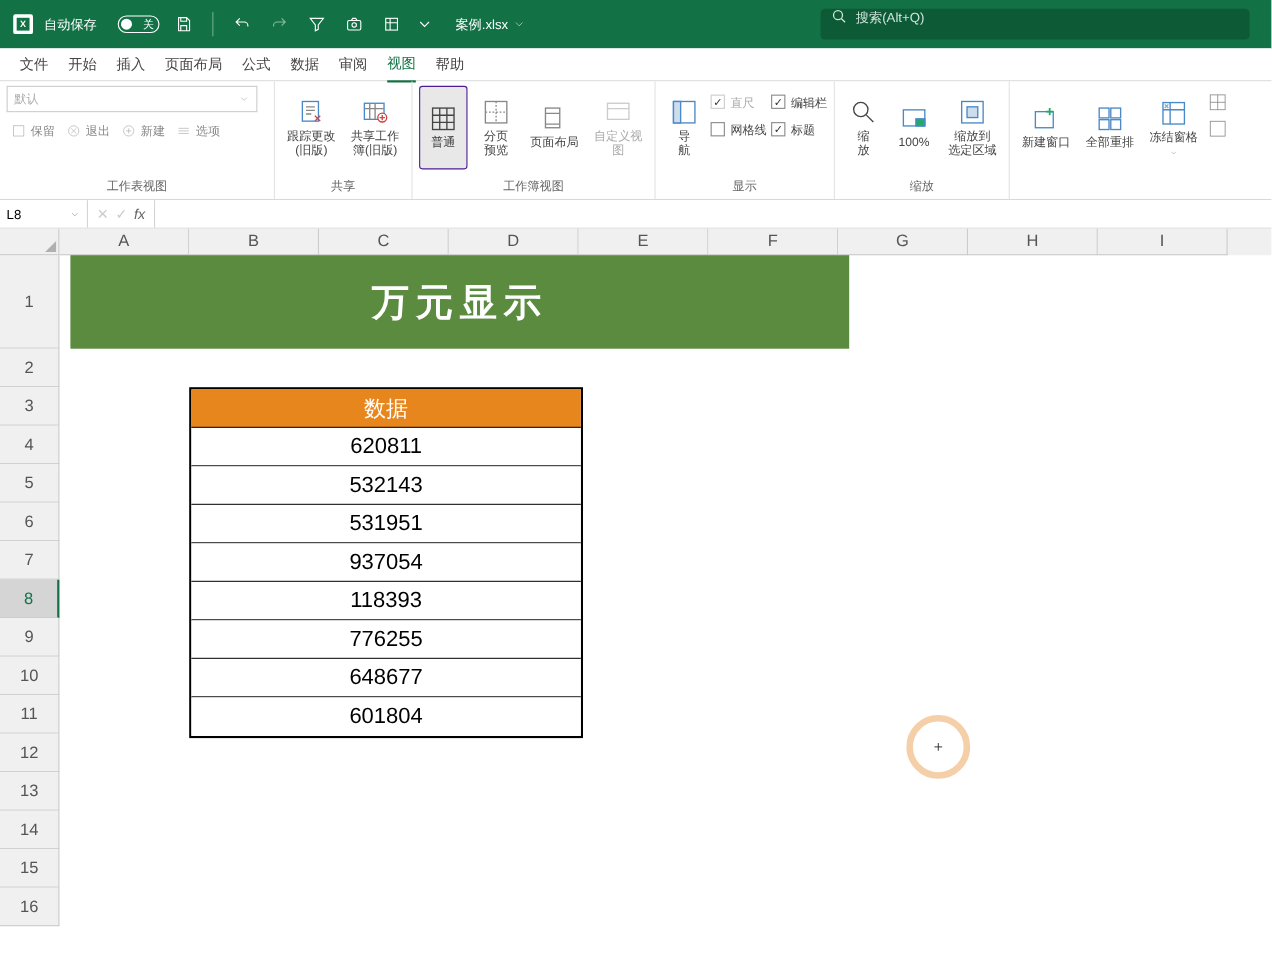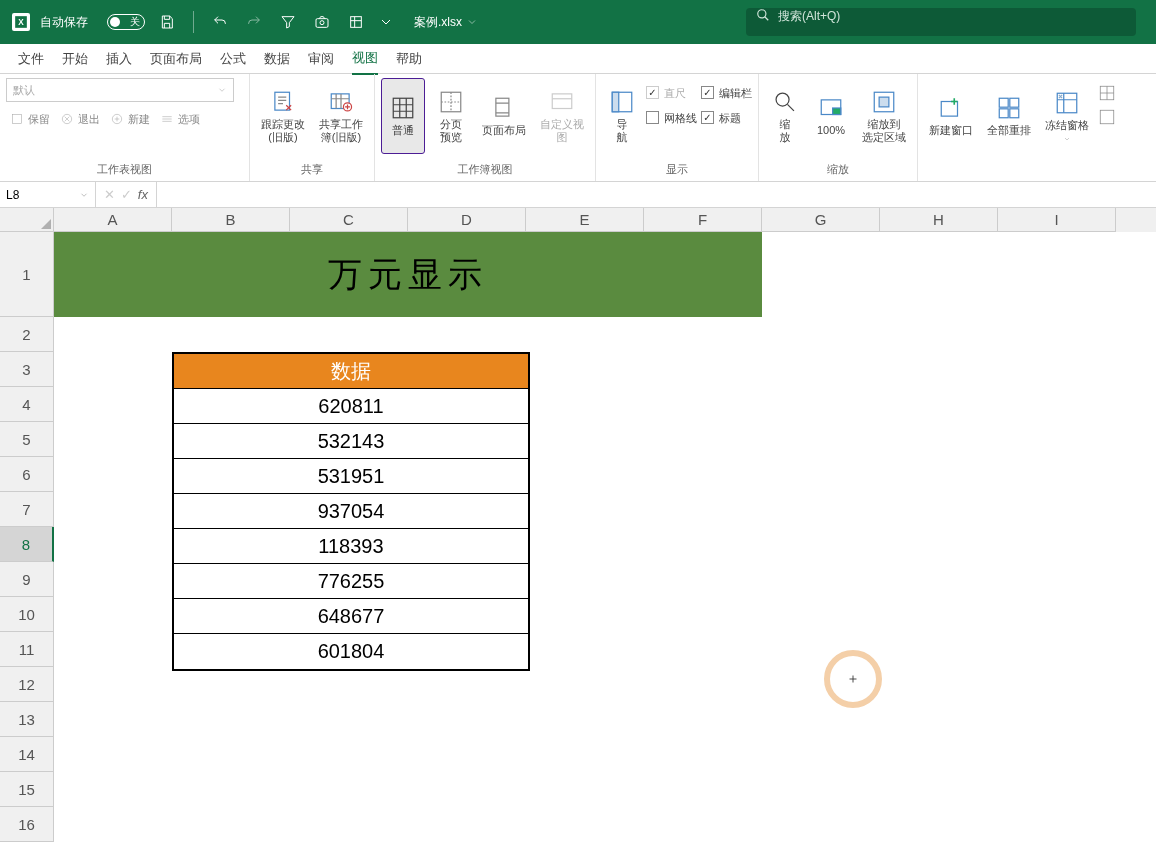--- a/index.html
+++ b/index.html
@@ -41,42 +41,42 @@
 .ribbon-small-btn { display: flex; align-items: center; gap: 4px; font-size: 11px; color: #888; cursor: pointer; padding: 2px 4px; height: 22px; }
 .ribbon-small-btn svg { width: 14px; height: 14px; }
 .ribbon-dropdown-box { width: 228px; height: 24px; border: 1px solid #ccc; display: flex; align-items: center; padding: 0 6px; font-size: 11px; color: #aaa; justify-content: space-between; }
 .ribbon-col { display: flex; flex-direction: column; gap: 3px; padding-top: 2px; }
 .checkbox-item { display: flex; align-items: flex-start; gap: 5px; font-size: 11px; color: #444; cursor: pointer; height: 22px; }
 .checkbox-box { width: 13px; height: 13px; border: 1px solid #888; display: flex; align-items: center; justify-content: center; }
 .checkbox-box.checked::after { content: "✓"; font-size: 10px; color: #333; }
 
 
 .formula-bar { height: 26px; border-bottom: 1px solid #d4d4d4; display: flex; align-items: center; background: #fff; }
-.name-box { width: 96px; height: 100%; border-right: 1px solid #d4d4d4; display: flex; align-items: center; justify-content: space-between; padding: 0 6px; font-size: 12px; }
+.name-box { width: 80px; height: 100%; border-right: 1px solid #d4d4d4; display: flex; align-items: center; justify-content: space-between; padding: 0 6px; font-size: 12px; }
 .name-box svg { width: 10px; height: 10px; stroke: #666; fill: none; }
 .fx-area { display: flex; align-items: center; gap: 6px; padding: 0 8px; color: #aaa; border-right: 1px solid #d4d4d4; height: 100%; }
 .fx-area span { font-size: 13px; }
 .fx-label { font-style: italic; font-size: 12px; color: #666; }
 .formula-input { flex: 1; height: 100%; padding: 0 8px; font-size: 12px; }
 
 
 .grid-area { position: relative; background: #fff; }
 .col-headers { display: flex; height: 24px; background: #f0f0f0; }
 .corner { width: 54px; background: #f0f0f0; border-right: 1px solid #ccc; border-bottom: 1px solid #ccc; position: relative; }
 .corner::after { content: ""; position: absolute; right: 2px; bottom: 2px; width: 0; height: 0; border-style: solid; border-width: 0 0 10px 10px; border-color: transparent transparent #b0b0b0 transparent; }
 .col-header { width: 118px; border-right: 1px solid #ccc; border-bottom: 1px solid #ccc; display: flex; align-items: center; justify-content: center; font-size: 15px; color: #555; background: #f0f0f0; }
 .grid-body { display: flex; }
 .row-headers { display: flex; flex-direction: column; width: 54px; }
 .row-header { height: 35px; border-right: 1px solid #ccc; border-bottom: 1px solid #ccc; display: flex; align-items: center; justify-content: center; font-size: 15px; color: #555; background: #f0f0f0; }
 .row-header.r1 { height: 85px; }
 .row-header.active { background: #d5d5d5; color: #127245; border-right: 2px solid #127245; }
 .cells { position: relative; }
 
 
-.banner { position: absolute; left: 0; top: 0; width: 708px; height: 85px; background: #5a8b3f; display: flex; align-items: center; justify-content: center; color: #000000; font-size: 34px; font-weight: 400; letter-spacing: 6px; }
+.banner { position: absolute; left: 10px; top: 0; width: 708px; height: 85px; background: #5a8b3f; display: flex; align-items: center; justify-content: center; color: #ffffff; font-size: 34px; font-weight: 700; letter-spacing: 6px; }
 .data-table { position: absolute; left: 118px; top: 120px; border: 2px solid #000; }
 .data-header { width: 354px; height: 35px; background: #e8861e; color: #fff; display: flex; align-items: center; justify-content: center; font-size: 20px; border-bottom: 1px solid #000; }
 .data-cell { width: 354px; height: 35px; background: #fff; display: flex; align-items: center; justify-content: center; font-size: 20px; color: #000; border-bottom: 1px solid #000; }
 .data-cell:last-child { border-bottom: none; }
 
 
 .cursor-ring { position: absolute; width: 58px; height: 58px; border: 6px solid #f4cfa8; border-radius: 50%; display: flex; align-items: center; justify-content: center; left: 824px; top: 650px; pointer-events: none; }
 .cursor-ring svg { width: 14px; height: 14px; stroke: #333; fill: none; stroke-width: 1.5; }
 </style>
 </head>

